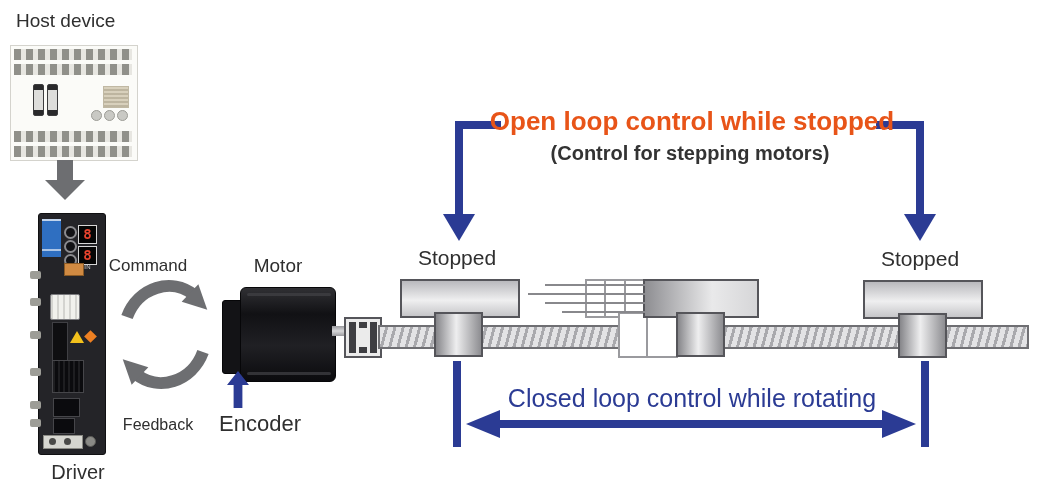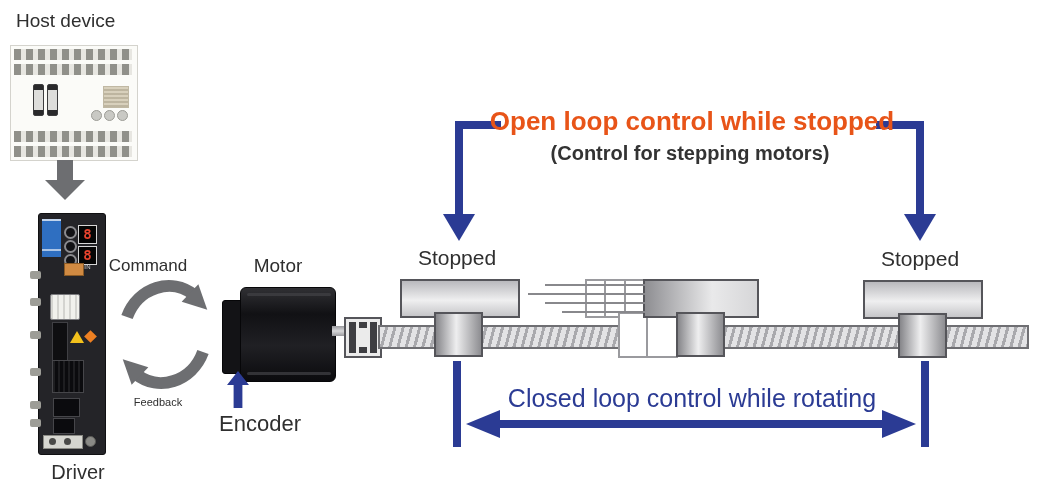--- a/index.html
+++ b/index.html
@@ -56,21 +56,21 @@
   .drv-conn-c{left:14px;top:184px;width:25px;height:17px;background:#0b0b0e;border:1px solid #46464a;}
   .drv-conn-d{left:14px;top:204px;width:20px;height:14px;background:#0b0b0e;border:1px solid #46464a;}
   .drv-power{left:4px;top:221px;width:38px;height:12px;background:#d6d6d0;border:1px solid #8b8b85;}
   .drv-power i{position:absolute;top:2px;width:7px;height:7px;border-radius:50%;background:#4a4a48;}
   .drv-power i.p1{left:5px;} .drv-power i.p2{left:20px;}
   .drv-gnd{left:46px;top:222px;width:9px;height:9px;border-radius:50%;background:#8a8a86;border:1px solid #5c5c58;}
   .driver-label{left:28px;top:461px;width:100px;font-size:20px;}
 
   
   .command-label{left:100px;top:256px;width:96px;font-size:17px;}
-  .feedback-label{left:110px;top:396px;width:96px;font-size:11px;}
+  .feedback-label{left:110px;top:416px;width:96px;font-size:16px;}
   .cmd-arrow{left:120px;top:275px;}
   .fbk-arrow{left:120px;top:344px;}
 
   
   .motor-label{left:230px;top:255px;width:96px;font-size:19px;}
   .motor-encoder{left:222px;top:300px;width:22px;height:72px;background:#131316;border:1px solid #060608;border-radius:3px;}
   .motor-main{left:240px;top:287px;width:94px;height:93px;border-radius:6px;border:1px solid #060608;
     background:linear-gradient(180deg,#303034 0%,#111114 28%,#202024 62%,#0b0b0e 100%);}
   .motor-main:before{content:"";position:absolute;left:6px;top:5px;right:4px;height:3px;background:#3a3a3e;border-radius:2px;}
   .motor-main:after{content:"";position:absolute;left:6px;bottom:6px;right:4px;height:3px;background:#333337;border-radius:2px;}

